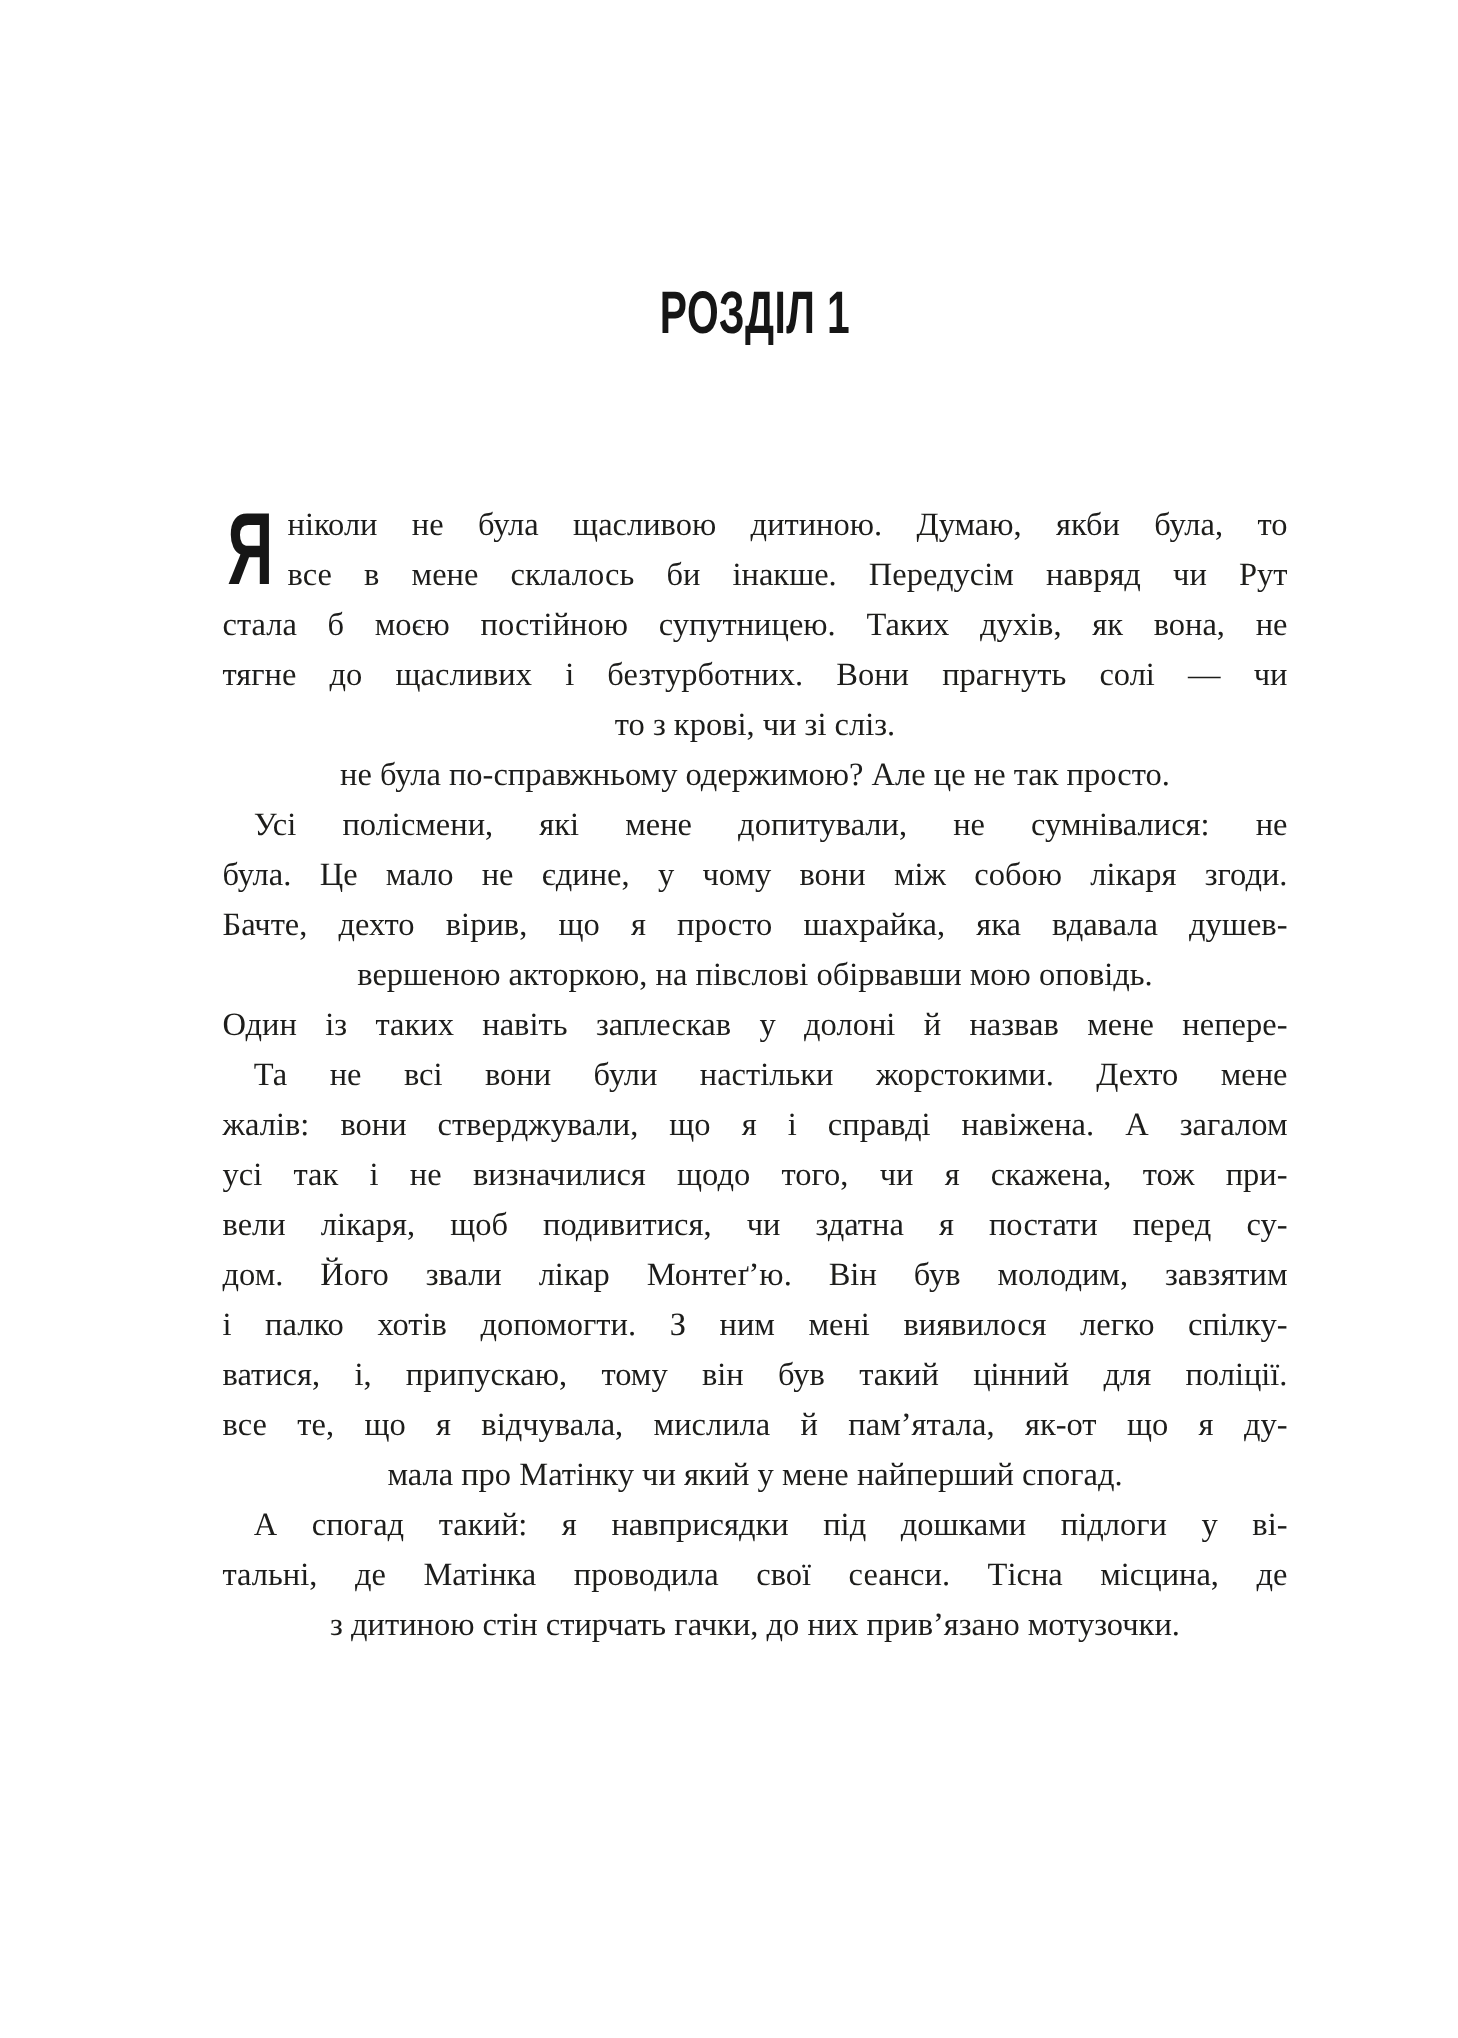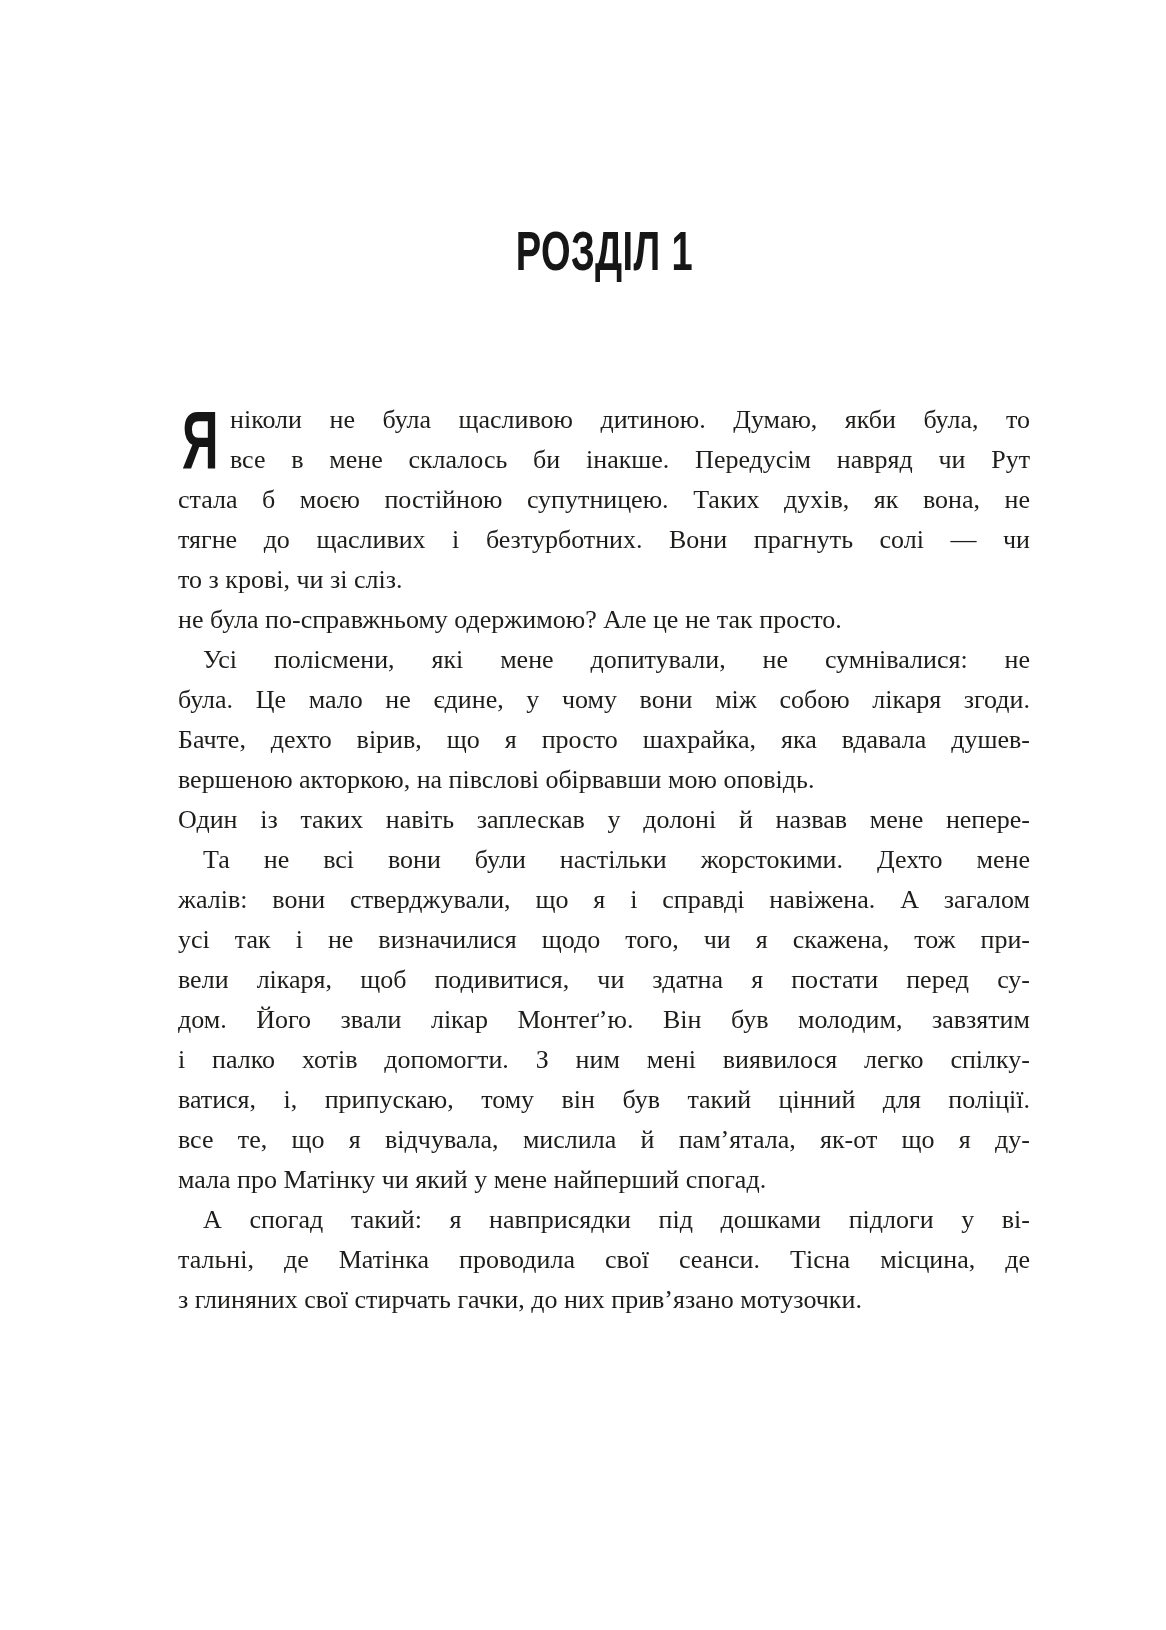--- a/index.html
+++ b/index.html
@@ -19,40 +19,40 @@
   .content {
     margin-left: 178px;
     width: 852px;
   }
   .chapter-heading {
     margin-top: 227px;
     margin-bottom: 125px;
     text-align: center;
     font-family: "Liberation Sans", "DejaVu Sans", sans-serif;
     font-weight: bold;
-    font-size: 56px;
+    font-size: 48px;
     line-height: 48px;
     color: #161616;
     letter-spacing: 0.5px;
   }
   .chapter-heading .squeeze {
     display: inline-block;
     transform: scaleX(0.68);
     transform-origin: 50% 50%;
     white-space: nowrap;
   }
   .body-text {
     font-size: 26px;
     line-height: 40px;
   }
   .paragraph {
     margin: 0;
   }
   .line {
-    text-align: left;
+    text-align: center;
   }
   .line.fill {
     text-align: justify;
     text-align-last: justify;
   }
   .line.indent {
     text-indent: 25px;
   }
   .drop-cap {
     float: left;
@@ -109,17 +109,17 @@
           <div class="line fill">вели лікаря, щоб подивитися, чи здатна я постати перед су-</div>
           <div class="line fill">дом. Його звали лікар Монтеґ’ю. Він був молодим, завзятим</div>
           <div class="line fill">і палко хотів допомогти. З ним мені виявилося легко спілку-</div>
           <div class="line fill">ватися, і, припускаю, тому він був такий цінний для поліції.</div>
           <div class="line fill">все те, що я відчувала, мислила й пам’ятала, як-от що я ду-</div>
           <div class="line">мала про Матінку чи який у мене найперший спогад.</div>
         </div>
         <div class="paragraph">
           <div class="line fill indent">А спогад такий: я навприсядки під дошками підлоги у ві-</div>
           <div class="line fill">тальні, де Матінка проводила свої сеанси. Тісна місцина, де</div>
-          <div class="line">з глиняних свої стирчать гачки, до них прив’язано мотузочки.</div>
+          <div class="line">з дитиною стін стирчать гачки, до них прив’язано мотузочки.</div>
         </div>
       </div>
   </div>
 </div>
 
 </body></html>

